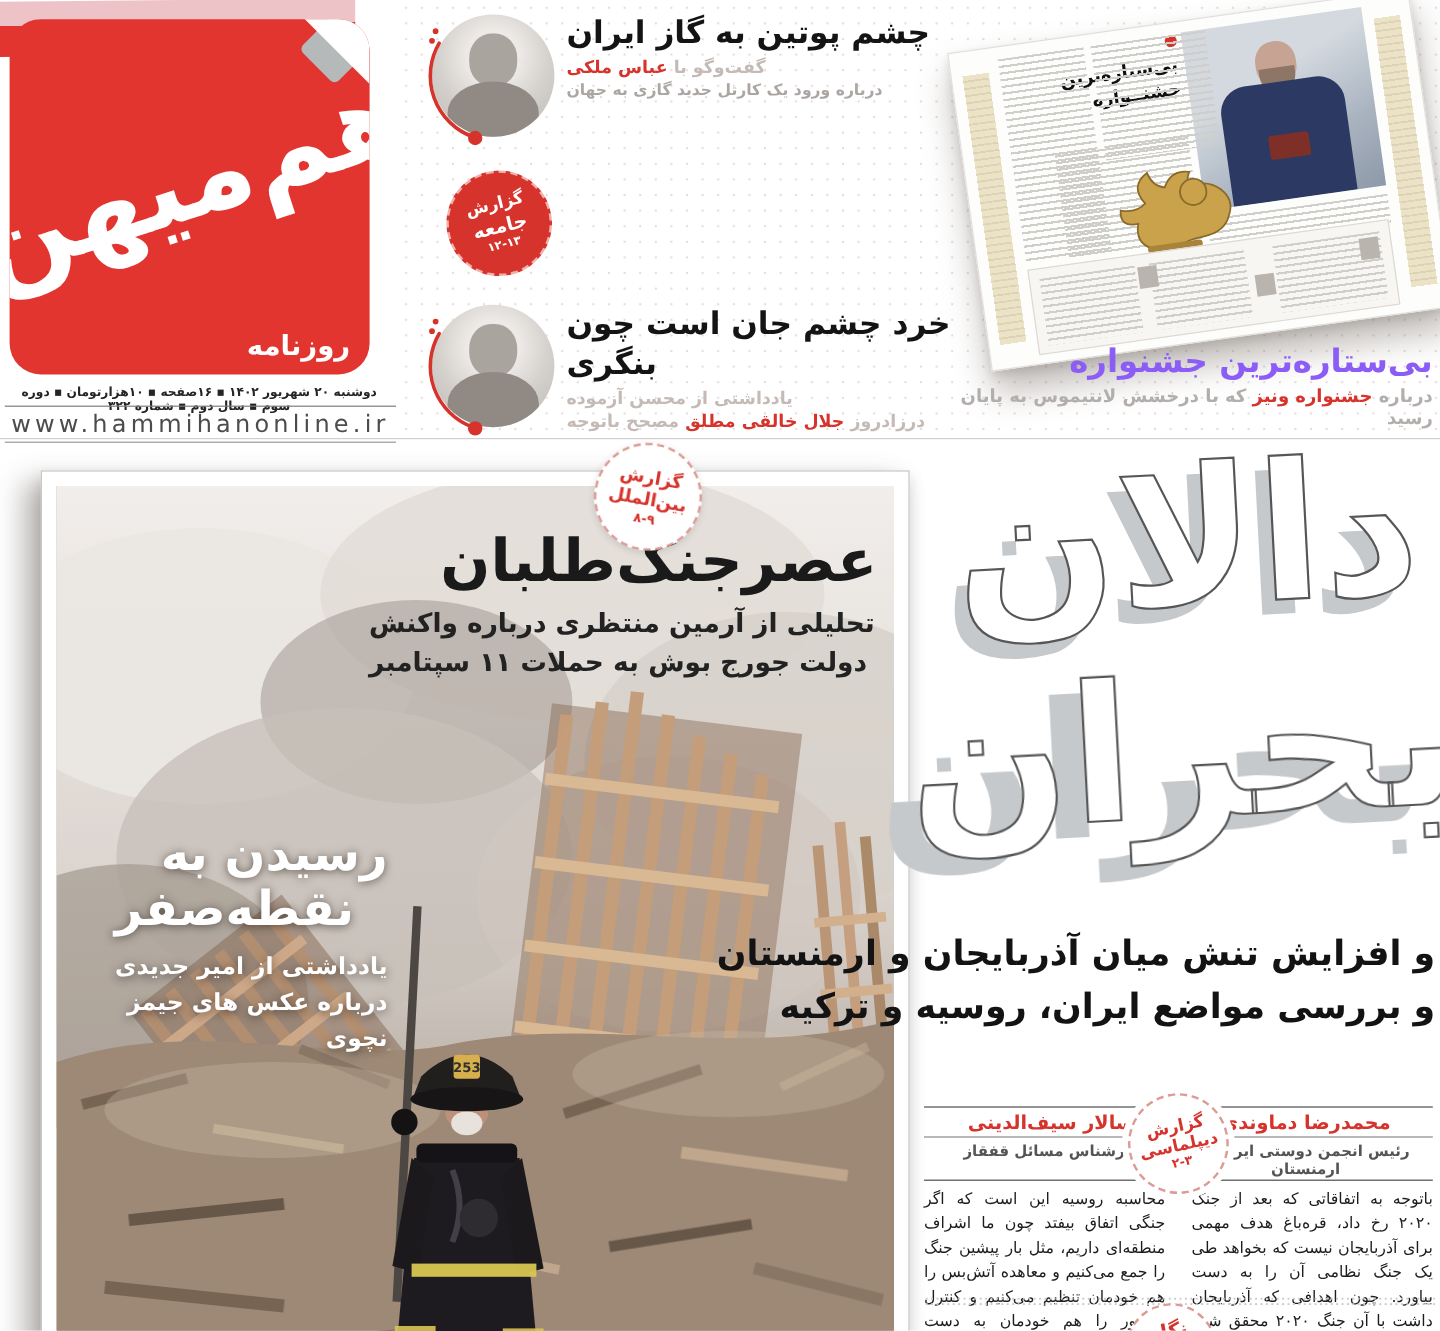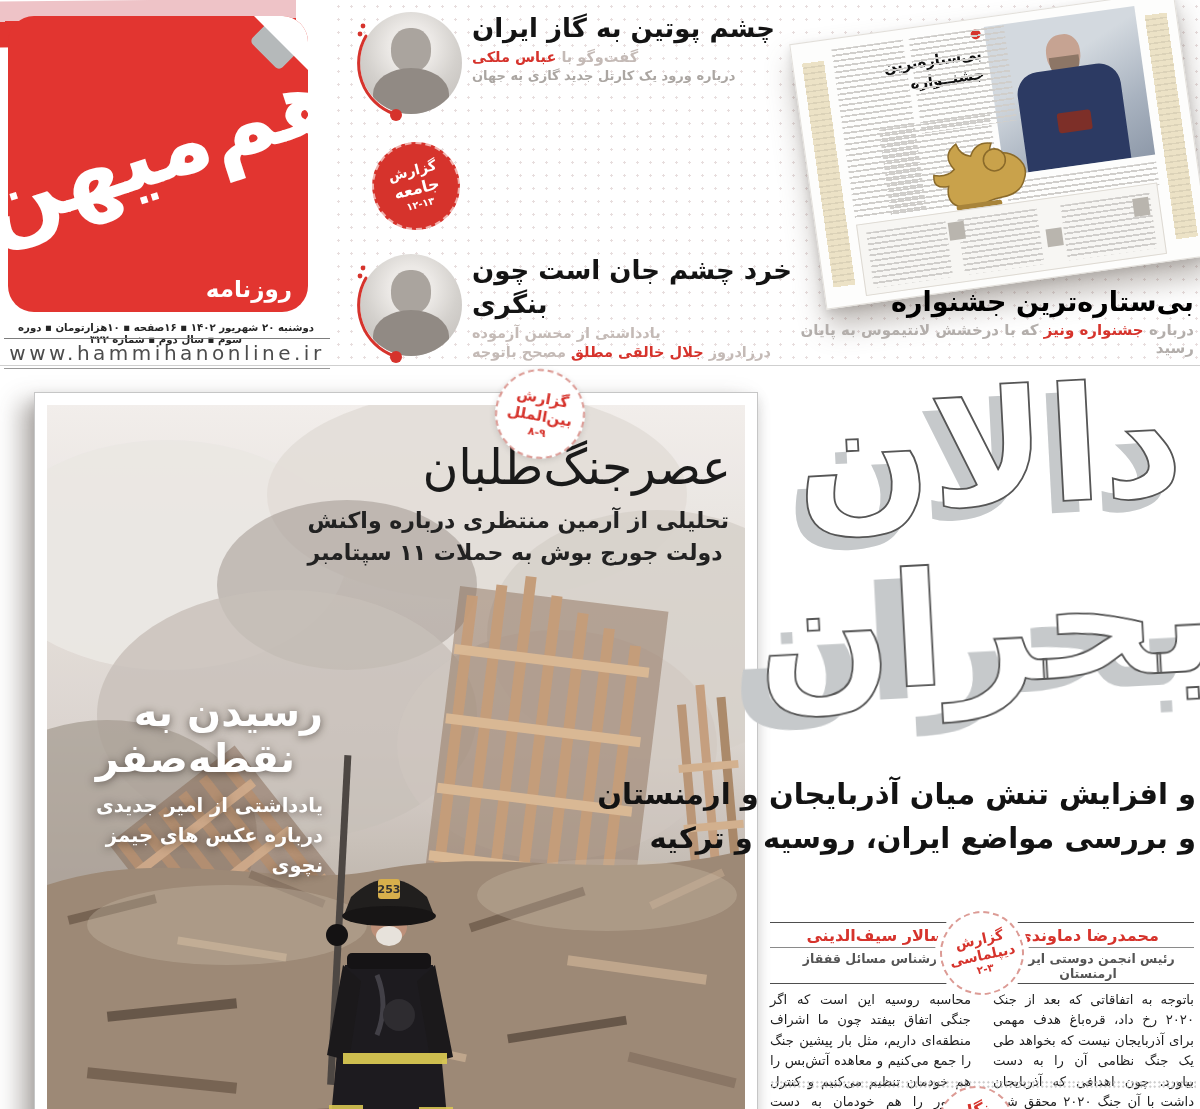--- a/index.html
+++ b/index.html
@@ -80,40 +80,40 @@
   .np-photo .award { position:absolute; left:60px; top:96px; width:34px; height:20px; background:#7d2f28; border-radius:3px; }
   .np-dot { position:absolute; width:10px; height:10px; border-radius:50%; background:#d6332c; }
   .np-headline { position:absolute; right:198px; top:26px; width:112px; text-align:right;
     font-size:15px; font-weight:700; color:#101010; line-height:1.3; }
   .np-col { background-image:repeating-linear-gradient(#d0cecb 0 1.8px, transparent 1.8px 5.6px); position:absolute; }
   .np-box { position:absolute; border:1px solid #ddd9d2; background:#f7f6f3; }
   .np-mini { position:absolute; width:16px; height:18px; background:#b9b5ae; }
   .np-lion { position:absolute; left:116px; top:112px; }
 
   .venice-cap { position:absolute; left:800px; top:286px; width:394px; text-align:right; }
-  .venice-h { font-size:27px; font-weight:700; color:#000000; letter-spacing:-0.5px; }
+  .venice-h { font-size:27px; font-weight:700; color:#8b5cf6; letter-spacing:-0.5px; }
   .venice-s { font-size:15px; font-weight:700; color:#b3aeab; margin-top:4px; }
   .venice-s .hl { color:#d6332c; }
 
   
   .photo-frame { position:absolute; left:34px; top:392px; width:724px; height:758px;
     background:#fff; border:1px solid #c6c6c6; padding:12px;
     box-shadow:-14px 10px 22px rgba(70,60,52,.38), 0 6px 12px rgba(0,0,0,.15); }
   .photo-art { position:relative; width:100%; height:100%; overflow:hidden; background:#cfc9c3; }
   .photo-art svg { display:block; }
 
   .intl-badge { position:absolute; left:460px; top:-24px; width:90px; height:90px; border-radius:50%;
     background:#fff; border:2.5px dashed #dc9b95; transform:rotate(10deg);
     display:flex; flex-direction:column; align-items:center; justify-content:center; gap:0;
     color:#d6332c; z-index:5; box-shadow:0 2px 6px rgba(0,0,0,.12); }
   .intl-badge .b1 { font-size:15px; font-weight:700; }
   .intl-badge .b2 { font-size:15px; font-weight:700; }
   .intl-badge .bp { font-size:11px; font-weight:700; margin-top:1px; }
 
-  .photo-headline { position:absolute; right:26px; top:46px; font-size:49px; font-weight:400;
+  .photo-headline { position:absolute; right:26px; top:46px; font-size:49px; font-weight:700;
     color:#1a1a1a; letter-spacing:-1px; z-index:4; }
   .photo-dek { position:absolute; right:28px; top:112px; text-align:left; z-index:4;
     font-size:22px; font-weight:700; color:#222; line-height:1.45; }
   .photo-overlay { position:absolute; left:16px; top:296px; width:272px; z-index:4;
     color:#fff; text-align:right; text-shadow:0 1px 8px rgba(40,30,25,.65); }
   .po-t { font-size:40px; font-weight:700; line-height:1.15; letter-spacing:-1px; }
   .po-t2 { margin-right:28px; }
   .po-s { font-size:19.5px; font-weight:700; line-height:1.55; margin-top:10px; }
 
   

